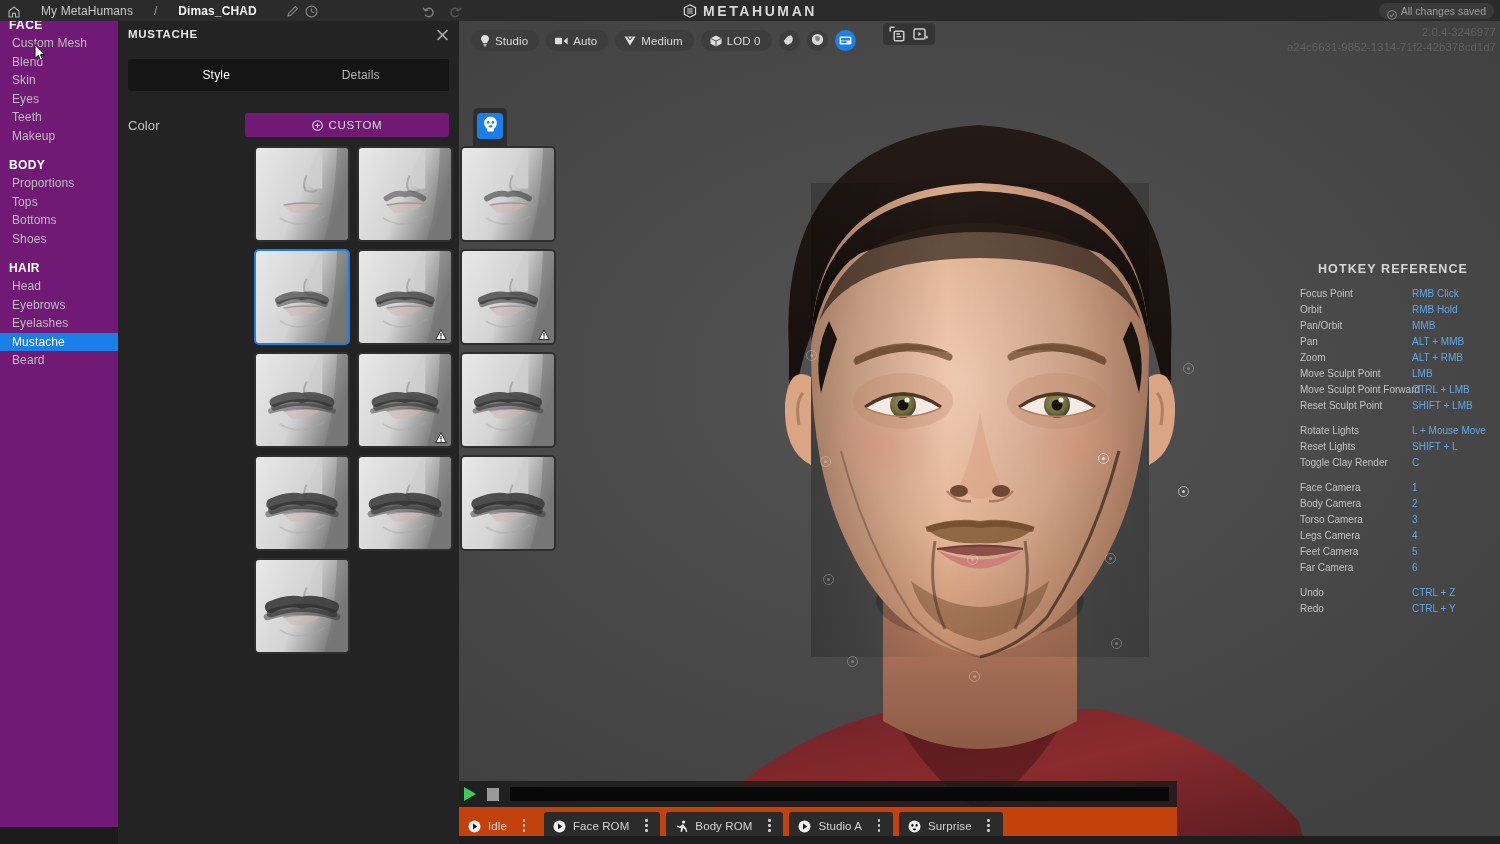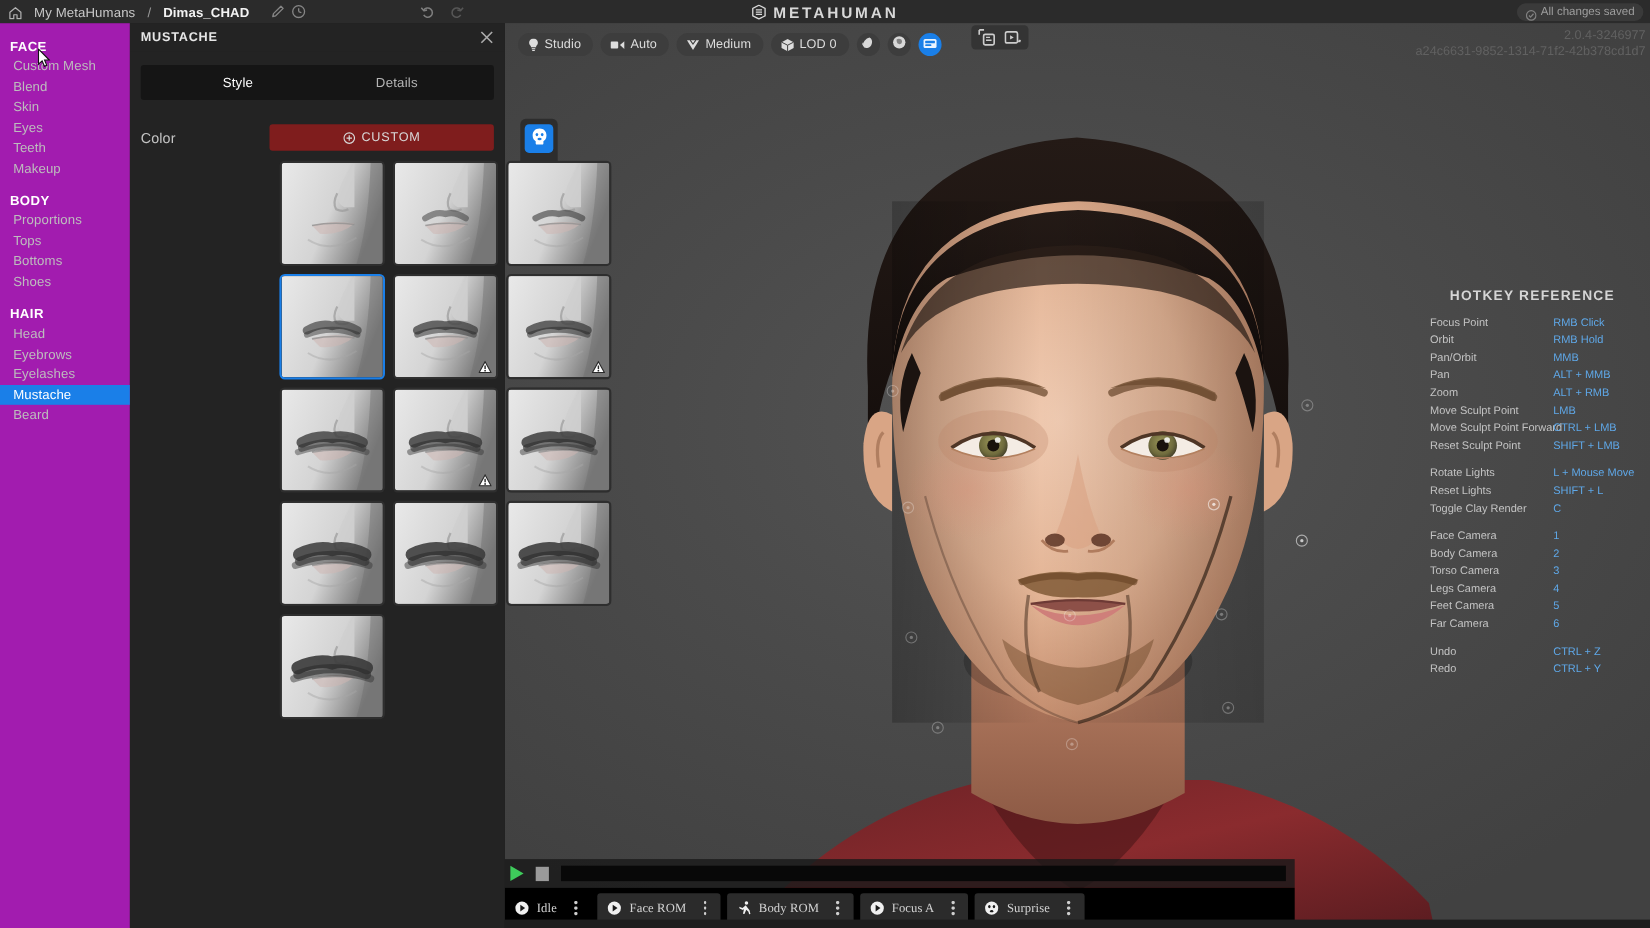--- a/index.html
+++ b/index.html
@@ -12,21 +12,21 @@
   }
   #app { position: relative; width: 1500px; height: 844px; }
 
   
   .topbar {
     position: absolute; left: 0; top: 0; width: 1500px; height: 21px;
     background: #2b2b2b;
     display: flex; align-items: center;
     z-index: 40;
   }
-  .crumb-wrap { display: flex; align-items: center; gap: 11px; padding-left: 8px; }
+  .crumb-wrap { display: flex; gap: 21px; padding-left: 8px; }
   .home-icon { width: 12px; height: 12px; display: block; opacity: .85; }
   .crumb-parent { font-size: 12px; color: #c9c9c9; letter-spacing: .1px; }
   .crumb-sep { font-size: 12px; color: #9a9a9a; }
   .crumb-name { font-size: 12px; color: #f2f2f2; font-weight: bold; letter-spacing: .1px; }
   .mini-ico { width: 13px; height: 13px; opacity: .55; display: block; }
   .crumb-tools { display: flex; align-items: center; gap: 6px; margin-left: 8px; }
 
   .undo-redo { display: flex; align-items: center; gap: 14px; margin-left: 104px; }
   .ur-ico { width: 13px; height: 13px; display: block; opacity: .5; }
   .ur-ico.dim { opacity: .26; }
@@ -45,22 +45,22 @@
     position: absolute; right: 6px; top: 3px;
     height: 16px; display: flex; align-items: center; gap: 4px;
     padding: 0 8px; border-radius: 8px;
     background: #3a3a3a;
   }
   .saved-ico { width: 10px; height: 10px; display: block; opacity: .65; }
   .saved-text { font-size: 10.5px; color: #9d9d9d; white-space: nowrap; }
 
   
   .leftnav {
-    position: absolute; left: 0; top: 21px; width: 118px; height: 823px;
-    background: #a21caf;
+    position: absolute; left: 0; top: 4px; width: 118px; height: 823px;
+    background: #701a75;
     padding-top: 14px;
     z-index: 30;
   }
   .nav-group-title {
     font-size: 12px; font-weight: bold; color: #ffffff;
     letter-spacing: .4px; padding: 0 0 2px 9px;
   }
   .nav-group { margin-bottom: 13px; }
   .nav-item {
     font-size: 12px; color: #bdbdbd;
@@ -103,21 +103,21 @@
     font-size: 12px; color: #b6b6b6; border-radius: 2px; cursor: pointer;
     letter-spacing: .2px;
   }
   .tab.active { background: #3b3b3b; color: #ffffff; }
 
   .color-row {
     display: flex; align-items: center; margin: 22px 10px 0 10px; height: 24px;
   }
   .color-label { font-size: 13px; color: #c4c4c4; width: 117px; letter-spacing: .1px; }
   .custom-btn {
-    flex: 1; height: 24px; background: #7f1d1d; border-radius: 3px;
+    flex: 1; height: 24px; background: #701a75; border-radius: 3px;
     display: flex; align-items: center; justify-content: center; gap: 6px;
     cursor: pointer; color: #d8d8d8; font-size: 11.5px; letter-spacing: .7px;
   }
   .plus-ico { width: 11px; height: 11px; display: block; }
 
   
   .grid {
     position: absolute; left: 10px; top: 125px; width: 321px;
     display: flex; flex-wrap: wrap; gap: 7px 7px;
     padding-left: 126px;
@@ -231,22 +231,22 @@
     height: 26px; display: flex; align-items: center; gap: 11px;
     padding: 0 0 0 9px;
     background: rgba(26,26,26,.82);
   }
   .play-btn { width: 0; height: 0; border-left: 12px solid #3ecb5b; border-top: 7px solid transparent; border-bottom: 7px solid transparent; cursor: pointer; }
   .stop-btn { width: 12px; height: 13px; background: #9a9a9a; cursor: pointer; }
   .scrub {
     flex: 1; height: 14px; background: #080808; margin-right: 8px; cursor: pointer;
   }
   .anim-bottom {
-    height: 37px; background: #000000;
-    display: flex; align-items: center; padding: 0 0 0 4px; gap: 6px; font-family: Liberation Serif, serif;
+    height: 37px; background: #c2410c;
+    display: flex; align-items: center; padding: 0 0 0 4px; gap: 6px;
   }
   .clip {
     height: 27px; border-radius: 3px; background: transparent;
     display: flex; align-items: center; gap: 0px; cursor: pointer;
   }
   .clip.alt { background: #2b2b2b; }
   .clip-main {
     display: flex; align-items: center; gap: 7px; padding: 0 9px 0 9px; height: 27px;
   }
   .clip-label { font-size: 11.5px; color: #d3d3d3; letter-spacing: .1px; white-space: nowrap; }
@@ -656,21 +656,21 @@
           </span>
       </div>
       <div class="clip alt">
         <div class="clip-main">
           <span class="clip-ico">
             <svg width="13" height="13" viewBox="0 0 13 13">
                 <circle cx="6.5" cy="6.5" r="6" fill="#f0f0f0"></circle>
                 <path d="M5 3.4 L9.4 6.5 L5 9.6 Z" fill="#1a1a1a"></path>
               </svg>
           </span>
-          <span class="clip-label">Focus A</span>
+          <span class="clip-label">Studio A</span>
         </div>
         <span class="kebab">
             <i></i>
             <i></i>
             <i></i>
           </span>
       </div>
       <div class="clip alt">
         <div class="clip-main">
           <span class="clip-ico">

